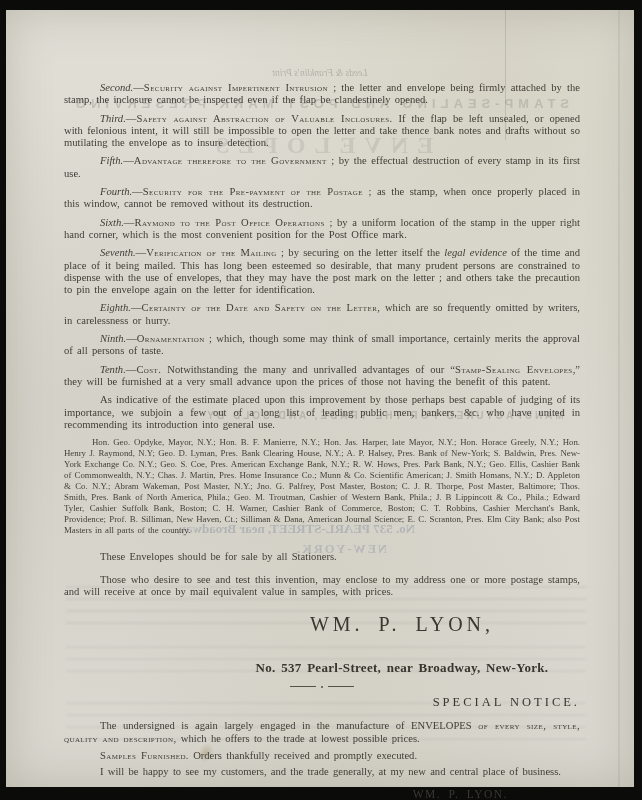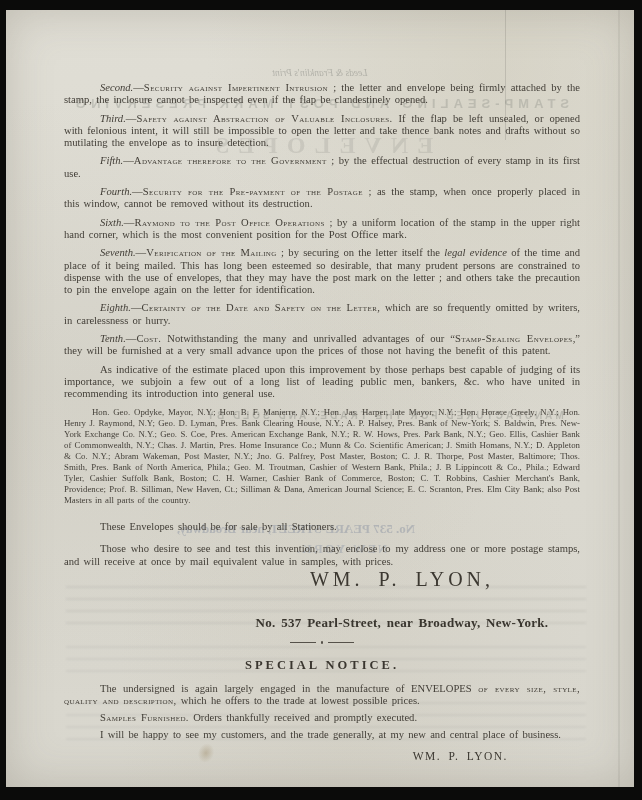--- a/index.html
+++ b/index.html
@@ -34,34 +34,34 @@
     margin-top:2px;margin-bottom:0;color:#45413a;word-spacing:1px;
   }
   .note-par{
     font-size:10.6px;line-height:12.6px;text-align:justify;text-indent:36px;
     word-spacing:1.6px;color:#413d36;
   }
   .stationers{margin-top:15px;margin-bottom:0;}
   .samples{margin-top:10px;margin-bottom:0;}
   .sig-block{padding-left:160px;text-align:center;}
   .sig-large{
-    font-size:20px;letter-spacing:4px;word-spacing:6px;
+    margin-top:14px;font-size:20px;letter-spacing:4px;word-spacing:6px;
     color:#3c3831;margin-bottom:0;
   }
   .address-line{
     margin-top:24px;font-size:13px;font-weight:bold;letter-spacing:0.3px;
     word-spacing:2px;color:#39352e;margin-bottom:0;
   }
   .divider{
     margin:9px auto 0 auto;width:84px;display:flex;align-items:center;justify-content:center;gap:5px;
   }
   .dline{display:inline-block;width:26px;height:1px;background:#55514a;}
   .ddot{display:inline-block;width:2.5px;height:2.5px;border-radius:50%;background:#55514a;margin-top:1px;}
   .sn-heading{
-    margin-top:14px;text-align:center;font-size:12.5px;font-weight:bold;
+    margin-top:7px;text-align:right;font-size:12.5px;font-weight:normal;
     letter-spacing:3px;color:#3a362f;margin-bottom:0;
   }
   .sn-par{margin-bottom:4px;}
   .sn-first{margin-top:10px;}
   .sig-right{
     text-align:right;padding-right:72px;margin-top:9px;
     font-size:11.5px;letter-spacing:1.5px;word-spacing:3px;color:#3c3831;
   }
   
   .ghost{position:absolute;z-index:1;transform:scaleX(-1);white-space:nowrap;pointer-events:none;
@@ -110,20 +110,21 @@
   <div class="content">
 
     <div>
         <p class="body-par"><span class="seg-lead">Second.</span><span class="seg-plain">—</span><span class="seg-sc">Security against Impertinent Intrusion</span><span class="seg-plain"> ; the letter and envelope being firmly attached by the stamp, the inclosure cannot be inspected even if the flap be clandestinely opened.</span></p>
         <p class="body-par"><span class="seg-lead">Third.</span><span class="seg-plain">—</span><span class="seg-sc">Safety against Abstraction of Valuable Inclosures.</span><span class="seg-plain">  If the flap be left unsealed, or opened with felonious intent, it will still be impossible to open the letter and take thence bank notes and drafts without so mutilating the envelope as to insure detection.</span></p>
         <p class="body-par"><span class="seg-lead">Fifth.</span><span class="seg-plain">—</span><span class="seg-sc">Advantage therefore to the Government</span><span class="seg-plain"> ; by the effectual destruction of every stamp in its first use.</span></p>
         <p class="body-par"><span class="seg-lead">Fourth.</span><span class="seg-plain">—</span><span class="seg-sc">Security for the Pre-payment of the Postage</span><span class="seg-plain"> ; as the stamp, when once properly placed in this window, cannot be removed without its destruction.</span></p>
         <p class="body-par"><span class="seg-lead">Sixth.</span><span class="seg-plain">—</span><span class="seg-sc">Raymond to the Post Office Operations</span><span class="seg-plain"> ; by a uniform location of the stamp in the upper right hand corner, which is the most convenient position for the Post Office mark.</span></p>
         <p class="body-par"><span class="seg-lead">Seventh.</span><span class="seg-plain">—</span><span class="seg-sc">Verification of the Mailing</span><span class="seg-plain"> ; by securing on the letter itself the </span><span class="seg-it">legal evidence</span><span class="seg-plain"> of the time and place of it being mailed.  This has long been esteemed so desirable, that many prudent persons are constrained to dispense with the use of envelopes, that they may have the post mark on the letter ; and others take the precaution to pin the envelope again on the letter for identification.</span></p>
         <p class="body-par"><span class="seg-lead">Eighth.</span><span class="seg-plain">—</span><span class="seg-sc">Certainty of the Date and Safety on the Letter,</span><span class="seg-plain"> which are so frequently omitted by writers, in carelessness or hurry.</span></p>
+        <p class="body-par"><span class="seg-lead">Ninth.</span><span class="seg-plain">—</span><span class="seg-sc">Ornamentation</span><span class="seg-plain"> ; which, though some may think of small importance, certainly merits the approval of all persons of taste.</span></p>
         <p class="body-par"><span class="seg-lead">Tenth.</span><span class="seg-plain">—</span><span class="seg-sc">Cost.</span><span class="seg-plain">  Notwithstanding the many and unrivalled advantages of our “</span><span class="seg-sc">Stamp-Sealing Envelopes</span><span class="seg-plain">,” they will be furnished at a very small advance upon the prices of those not having the benefit of this patent.</span></p>
         <p class="body-par"><span class="seg-plain">As indicative of the estimate placed upon this improvement by those perhaps best capable of judging of its importance, we subjoin a few out of a long list of leading public men, bankers, &amp;c. who have united in recommending its introduction into general use.</span></p>
       </div>
 
     <p class="references">Hon. Geo. Opdyke, Mayor, N.Y.; Hon. B. F. Manierre, N.Y.; Hon. Jas. Harper, late Mayor, N.Y.; Hon. Horace Greely, N.Y.; Hon. Henry J. Raymond, N.Y; Geo. D. Lyman, Pres. Bank Clearing House, N.Y.; A. P. Halsey, Pres. Bank of New-York; S. Baldwin, Pres. New-York Exchange Co. N.Y.; Geo. S. Coe, Pres. American Exchange Bank, N.Y.; R. W. Hows, Pres. Park Bank, N.Y.; Geo. Ellis, Cashier Bank of Commonwealth, N.Y.; Chas. J. Martin, Pres. Home Insurance Co.; Munn &amp; Co. Scientific American; J. Smith Homans, N.Y.; D. Appleton &amp; Co. N.Y.; Abram Wakeman, Post Master, N.Y.; Jno. G. Palfrey, Post Master, Boston; C. J. R. Thorpe, Post Master, Baltimore; Thos. Smith, Pres. Bank of North America, Phila.; Geo. M. Troutman, Cashier of Western Bank, Phila.; J. B Lippincott &amp; Co., Phila.; Edward Tyler, Cashier Suffolk Bank, Boston; C. H. Warner, Cashier Bank of Commerce, Boston; C. T. Robbins, Cashier Merchant's Bank, Providence; Prof. B. Silliman, New Haven, Ct.; Silliman &amp; Dana, American Journal Science; E. C. Scranton, Pres. Elm City Bank; also Post Masters in all parts of the country.</p>
 
     <p class="note-par stationers">These Envelopes should be for sale by all Stationers.</p>
 
     <p class="note-par samples">Those who desire to see and test this invention, may enclose to my address one or more postage stamps, and will receive at once by mail equivalent value in samples, with prices.</p>
 

